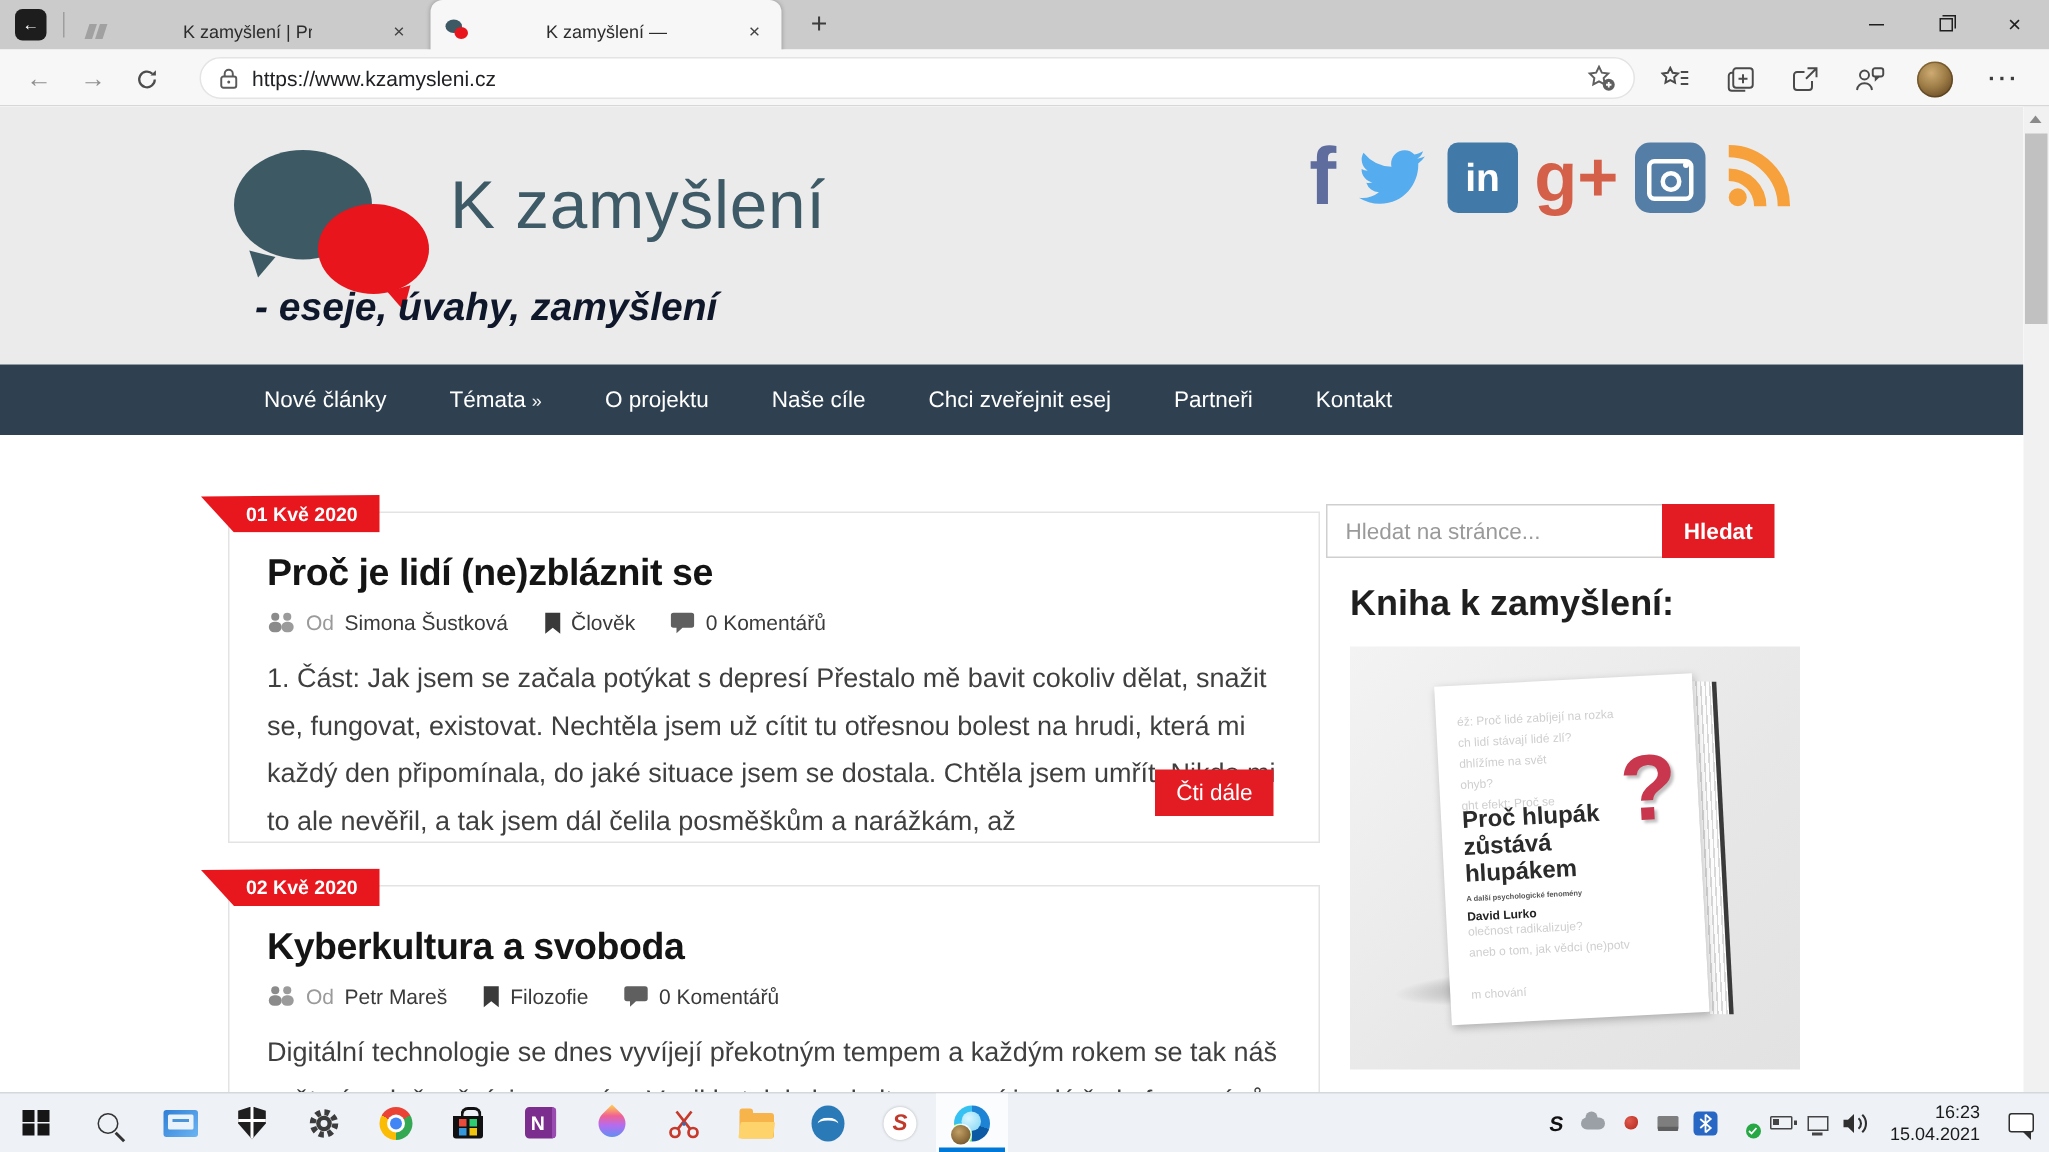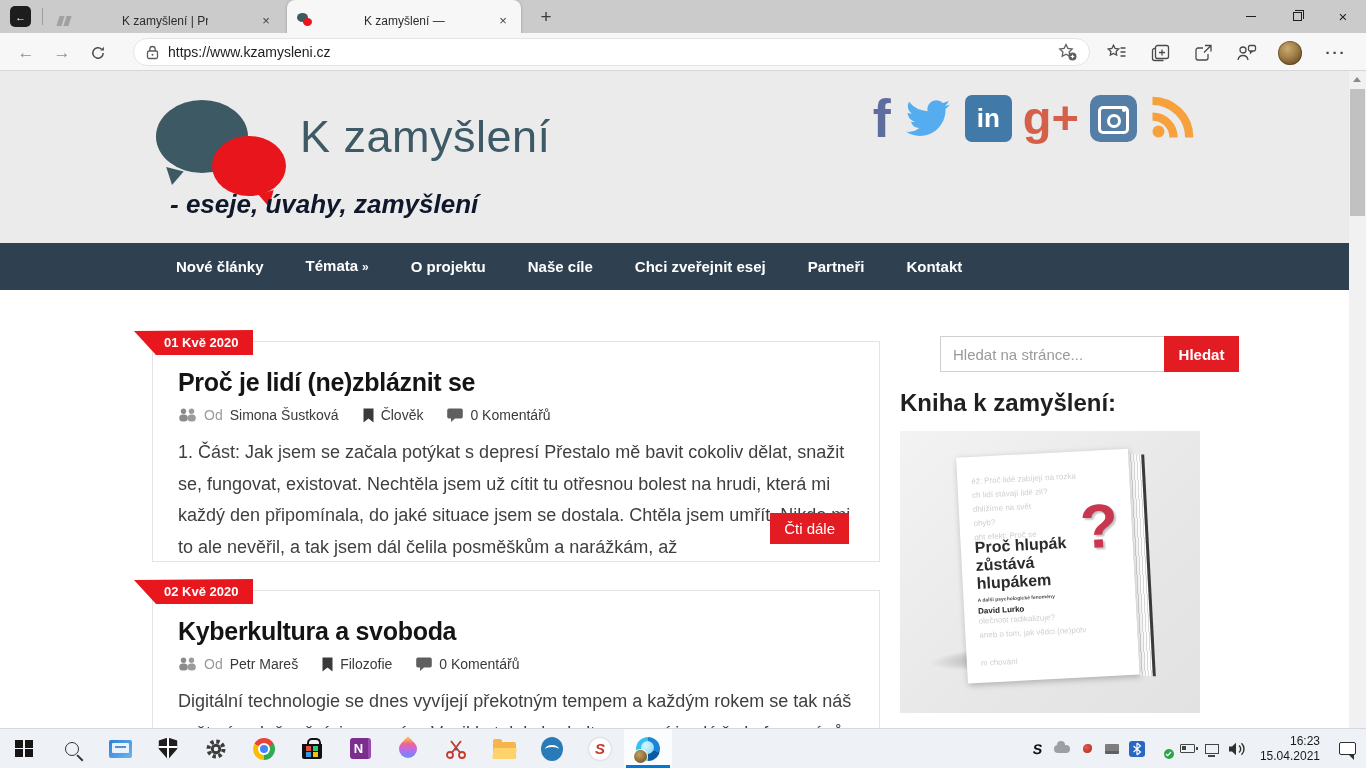--- a/index.html
+++ b/index.html
@@ -55,36 +55,36 @@
   .soc{display:flex;align-items:center;justify-content:center;}
   .soc-fb{font-size:54px;font-weight:bold;color:#5e6c9e;line-height:50px;}
   .soc-li{width:47px;height:47px;background:#417aa8;border-radius:7px;color:#fff;font-weight:bold;font-size:26px;}
   .soc-gp{font-size:47px;font-weight:bold;color:#d5604a;line-height:50px;}
   .soc-ig{width:47px;height:47px;background:#557ea6;border-radius:10px;position:relative;}
   .soc-ig::before{content:'';position:absolute;left:8px;top:11px;right:8px;bottom:8px;border:3px solid #fff;border-radius:5px;}
   .soc-ig::after{content:'';position:absolute;left:17px;top:19px;width:8px;height:8px;border:3px solid #fff;border-radius:50%;}
   .soc-ig i{position:absolute;right:11px;top:13px;width:4px;height:4px;background:#fff;border-radius:50%;}
 
   .mainnav{position:absolute;top:172px;left:0;width:1349px;height:47px;background:#2f4151;display:flex;align-items:center;padding-left:155px;}
-  .mainnav .nitem{color:#fff;font-weight:bold;font-size:15px;padding:0 21px;line-height:47px;white-space:nowrap;}
+  .mainnav .nitem{color:#fff;font-weight:normal;font-size:15px;padding:0 21px;line-height:47px;white-space:nowrap;}
   .mainnav .arrow{font-size:12px;margin-left:4px;opacity:.95;}
 
   .card{position:absolute;left:152px;width:728px;background:#fff;border:1px solid #e3e3e3;}
   .card1{top:270px;height:221px;}
   .card2{top:519px;height:220px;}
   .badge{position:absolute;left:-19px;top:-12px;background:#e8171e;color:#fff;font-weight:bold;font-size:13px;
     padding:5px 15px 5px 30px;clip-path:polygon(0 1px,100% 0,100% 100%,22px 100%);}
   .atitle{margin:26px 25px 0;font-size:25px;font-weight:bold;color:#141414;letter-spacing:-.3px;}
   .ameta{margin:10px 25px 0;display:flex;align-items:center;font-size:14px;color:#555;gap:7px;}
   .ameta .by{color:#9a9a9a;} .ameta .aut,.ameta .cat,.ameta .com{color:#3a3a3a;}
   .ameta .gap{width:10px;}
   .aexcerpt{margin:14px 25px 0;font-size:18px;color:#3f3f3f;line-height:1.75;}
   .readmore{position:absolute;right:30px;bottom:17px;background:#e31b23;color:#fff;font-size:15px;padding:7px 14px;}
 
-  .sb-search{position:absolute;left:940px;top:265px;width:299px;height:36px;display:flex;}
+  .sb-search{position:absolute;left:884px;top:265px;width:299px;height:36px;display:flex;}
   .sb-input{flex:1;border:1px solid #cfcfcf;border-right:none;font-size:15px;padding:0 12px;color:#333;outline:none;
     font-family:"Liberation Sans",sans-serif;}
   .sb-input::placeholder{color:#9a9a9a;}
   .sb-btn{width:88px;background:#e31b23;color:#fff;border:none;font-weight:bold;font-size:15px;font-family:"Liberation Sans",sans-serif;}
   .sb-heading{position:absolute;left:900px;top:318px;font-size:24px;font-weight:bold;color:#1f1f1f;}
   .bookpanel{position:absolute;left:900px;top:360px;width:300px;height:282px;background:linear-gradient(135deg,#f3f3f3 0%,#e7e7e7 60%,#e2e2e2 100%);}
   .book{position:absolute;left:62px;top:22px;width:178px;height:230px;transform:rotate(-3deg);}
   .book-shadow{position:absolute;left:28px;top:212px;width:210px;height:26px;background:radial-gradient(ellipse at center,rgba(0,0,0,.45) 0%,rgba(0,0,0,0) 70%);transform:rotate(-4deg);}
   .book-pages{position:absolute;right:-10px;top:6px;width:16px;height:222px;background:repeating-linear-gradient(90deg,#fdfdfd 0 2px,#d8d8d8 2px 3px);transform:skewY(4deg);border-right:3px solid #3a3a3a;}
   .book-cover{position:absolute;left:0;top:0;width:172px;height:226px;background:#fff;box-shadow:1px 2px 6px rgba(0,0,0,.25);overflow:hidden;}

